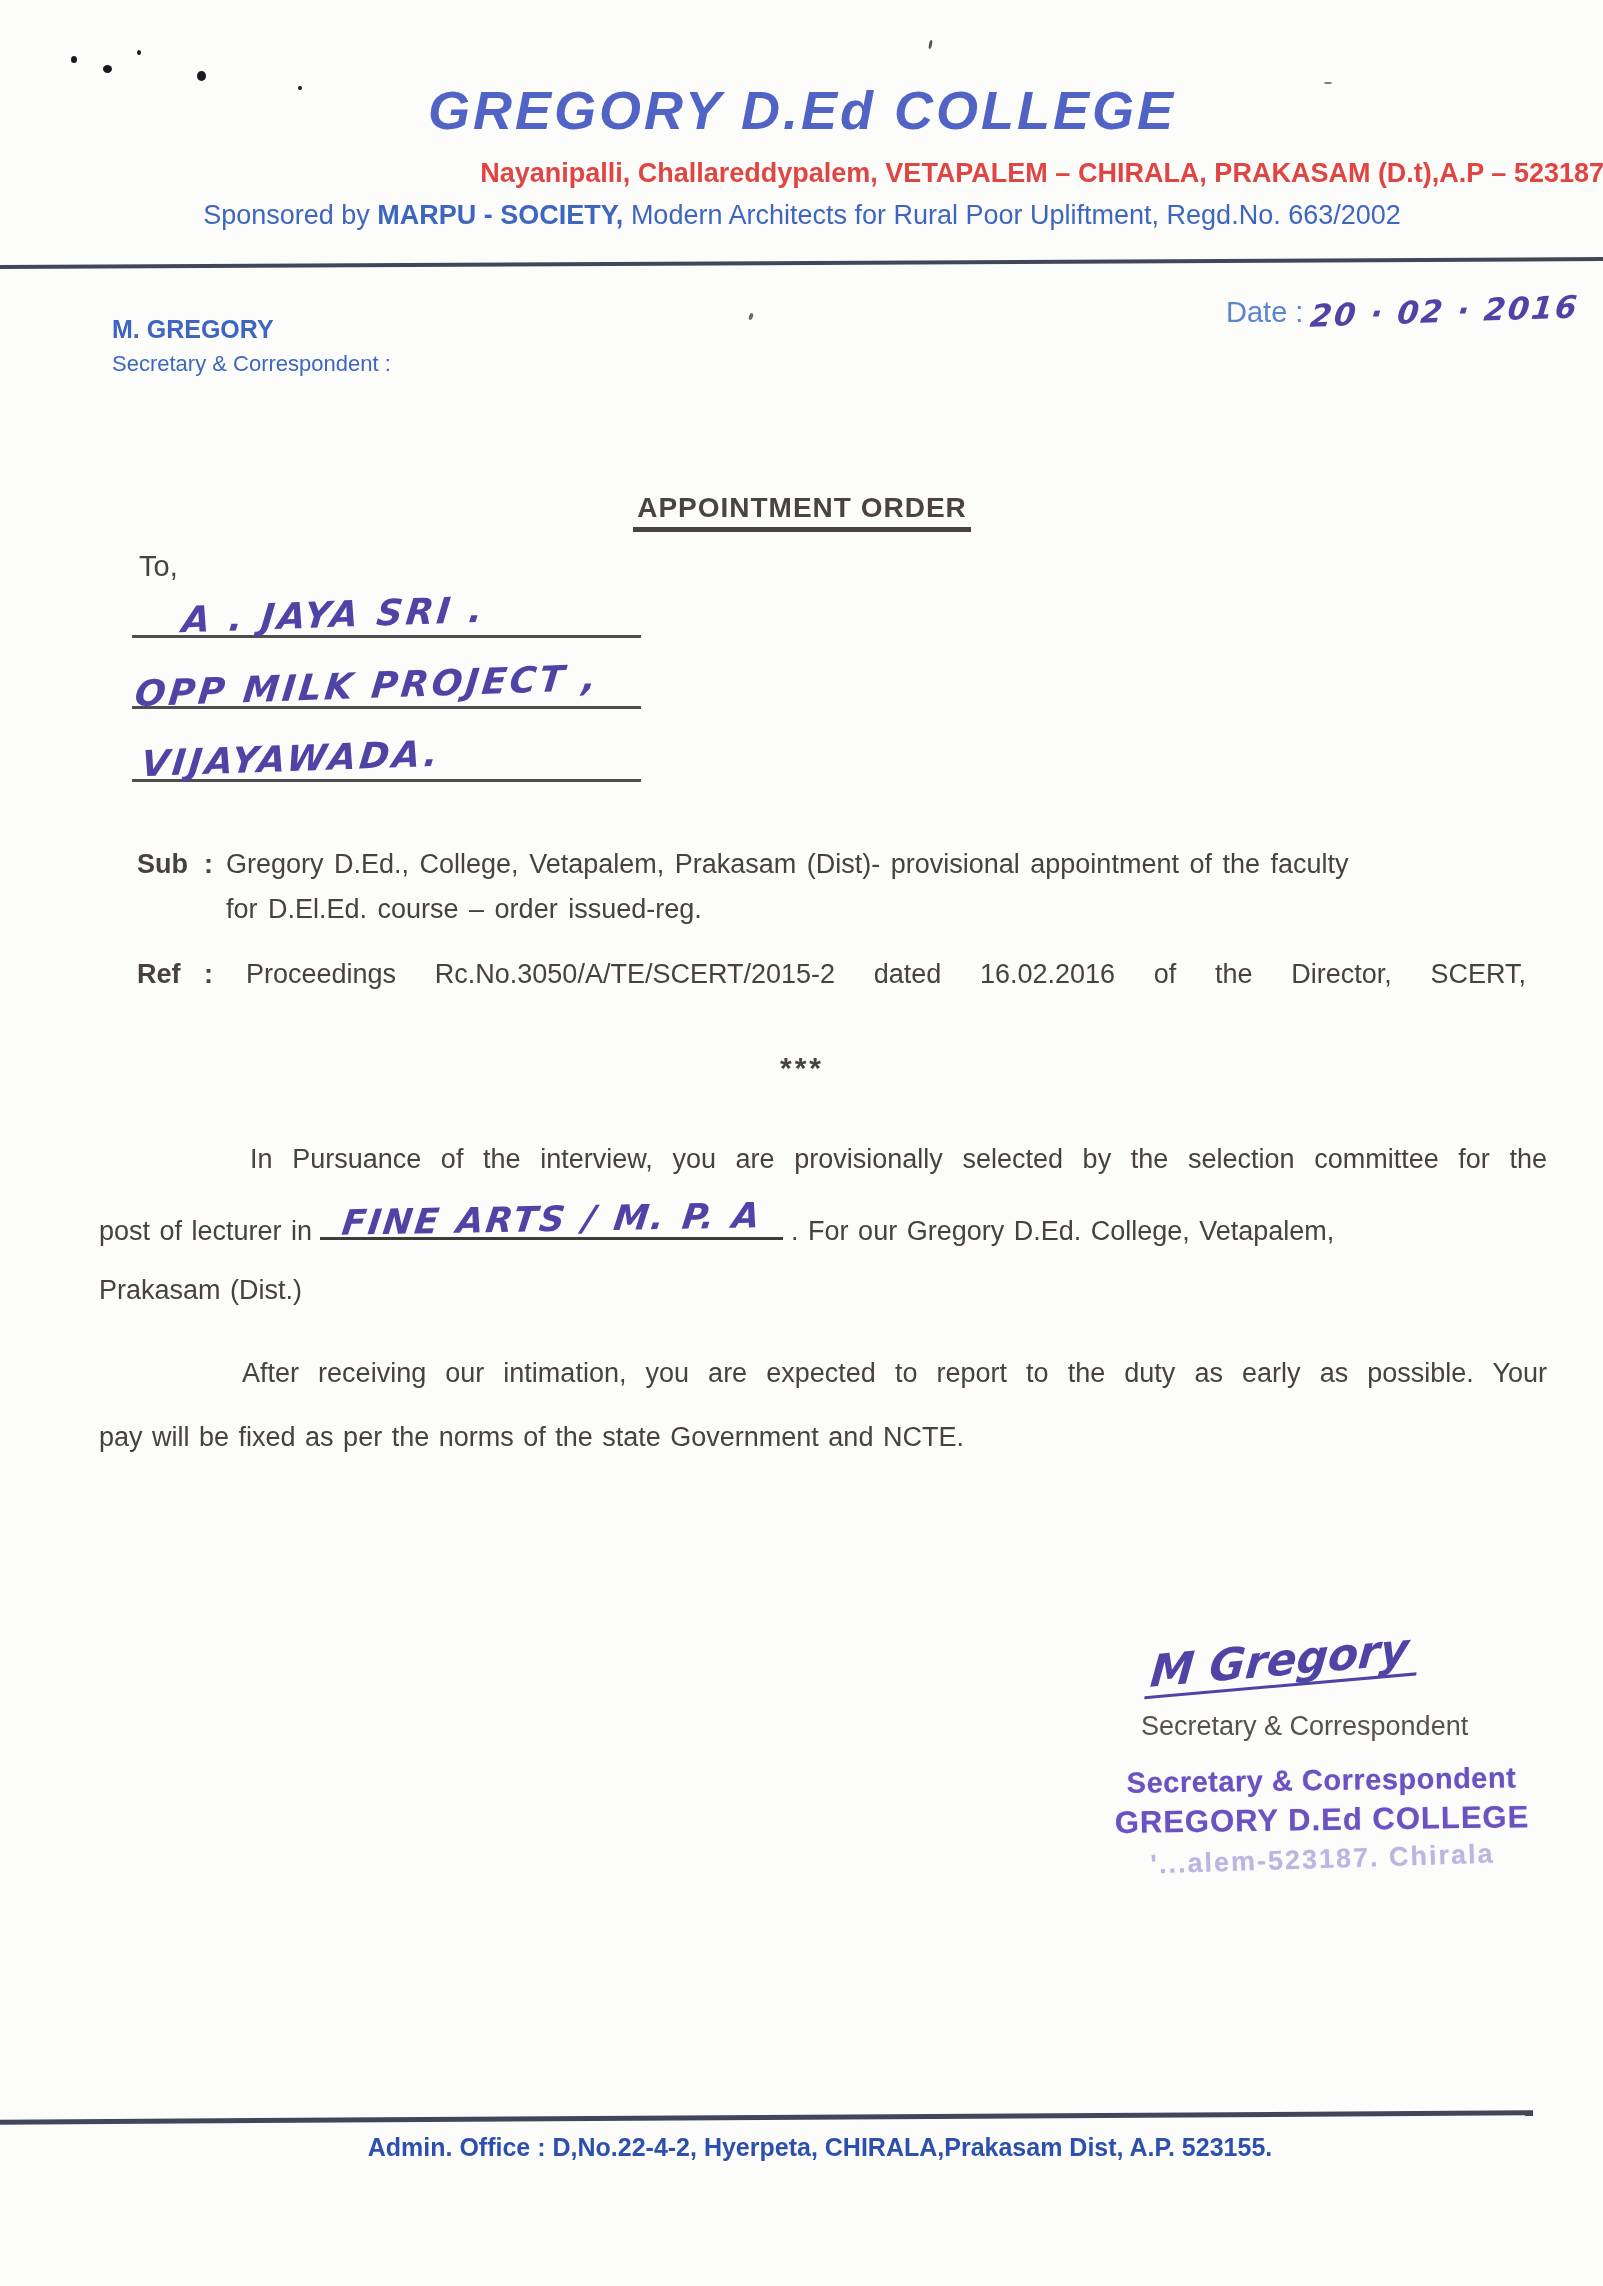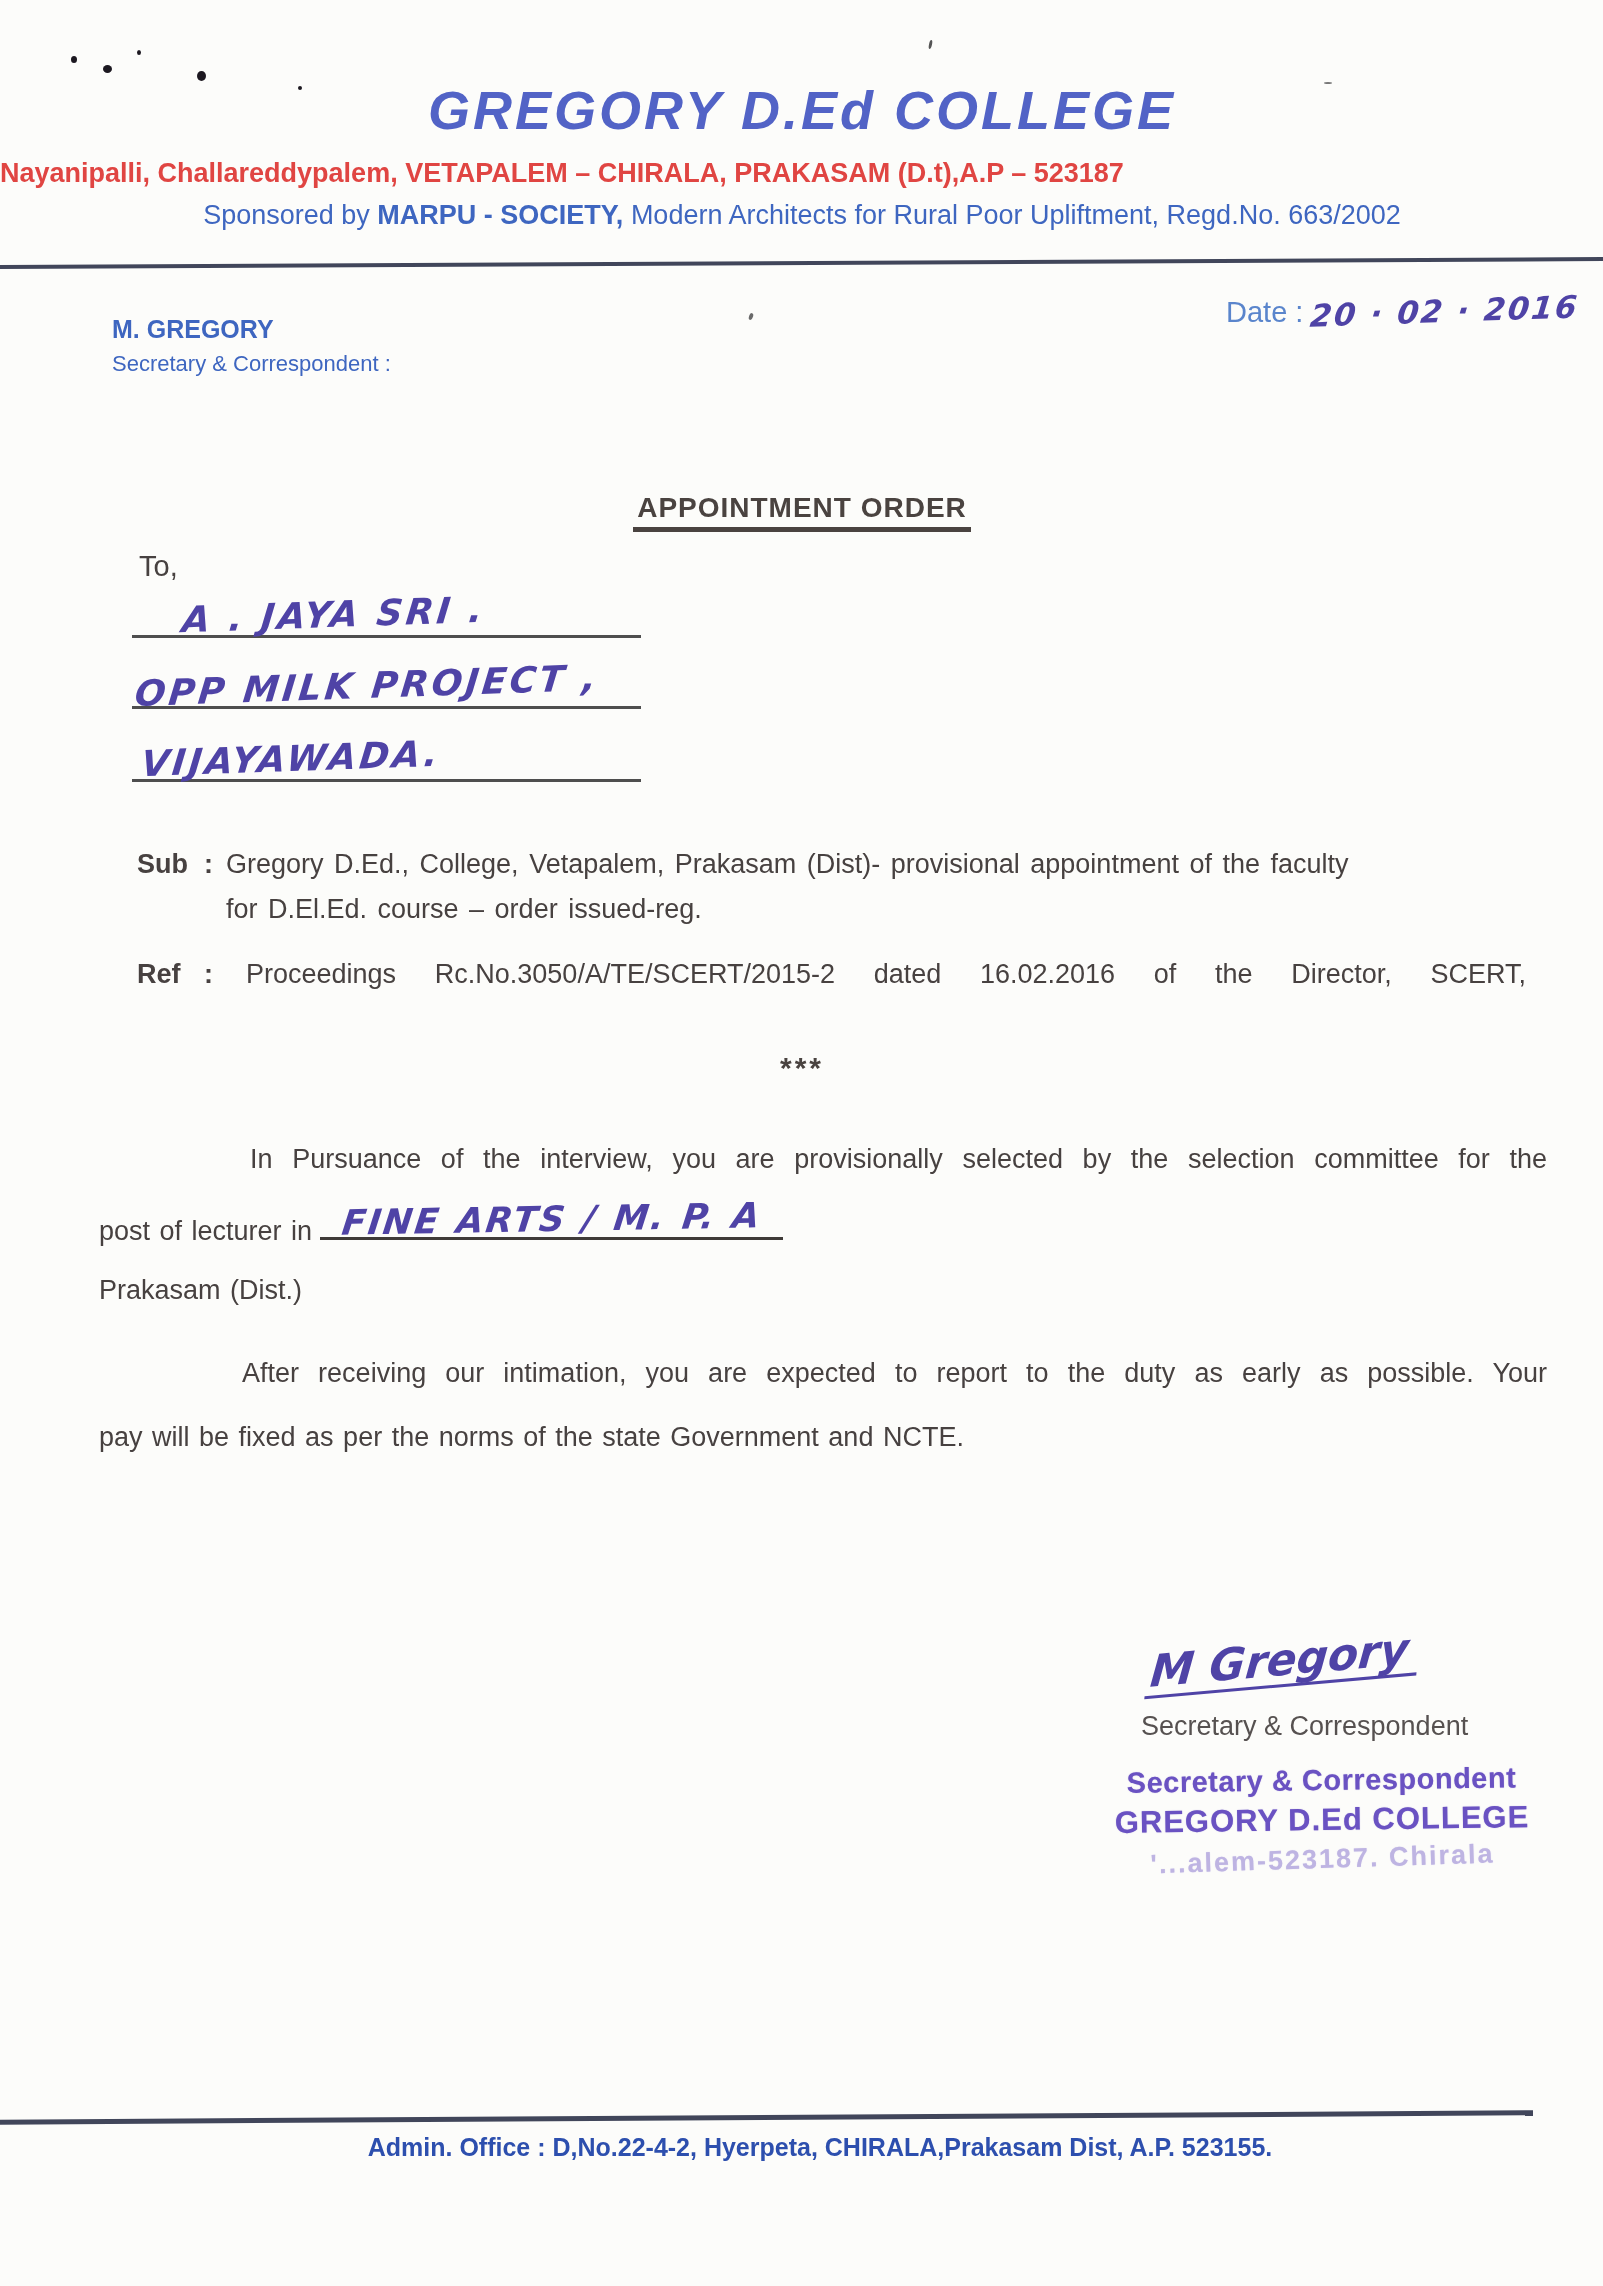--- a/index.html
+++ b/index.html
@@ -30,23 +30,24 @@
   
   .college-name {
     position: absolute; top: 79px; left: 0; width: 100%;
     text-align: center;
     font-size: 54px; font-weight: bold; font-style: italic;
     letter-spacing: 3px;
     color: var(--brand_blue);
   }
   .college-address {
     position: absolute; top: 158px; left: 0; width: 100%;
-    text-align: left;
+    text-align: right;
     font-size: 27px; font-weight: bold;
     color: var(--address_red);
+    padding-left: 20px;
   }
   .sponsor-line {
     position: absolute; top: 200px; left: 0; width: 100%;
     text-align: center;
     font-size: 27px;
     color: var(--header_blue);
   }
   .sponsor-line .soc { font-weight: bold; }
 
   .rule-top {
@@ -221,21 +222,21 @@
     <span class="colon">:</span>
     <span class="body">
       <span style="display:block" class="line-just">Proceedings  Rc.No.3050/A/TE/SCERT/2015-2  dated  16.02.2016  of  the  Director,  SCERT,</span>
     </span>
   </div>
 
   <div class="stars">***</div>
 
   <div class="para-line p1-l1 line-just">In Pursuance of the interview, you are provisionally selected by the selection committee for the</div>
   <div class="para-line p1-l2">
-    <span>post  of  lecturer  in</span><span class="blank"><span class="hand">FINE ARTS /  M. P. A</span></span>
+    <span>post  of  lecturer  in</span><span class="blank"><span class="hand">FINE ARTS /  M. P. A</span></span><span>.  For  our  Gregory  D.Ed.  College,  Vetapalem,</span>
   </div>
   <div class="para-line p1-l3">Prakasam (Dist.)</div>
 
   <div class="para-line p2-l1 line-just">After receiving our intimation, you are expected to report to the duty as early as possible.  Your</div>
   <div class="para-line p2-l2">pay will be fixed as per the norms of the state Government and NCTE.</div>
 
   <div class="sig-script">M Gregory</div>
   <div class="sig-title">Secretary  &amp; Correspondent</div>
   <div class="stamp">
     <div class="st1">Secretary &amp; Correspondent</div>

